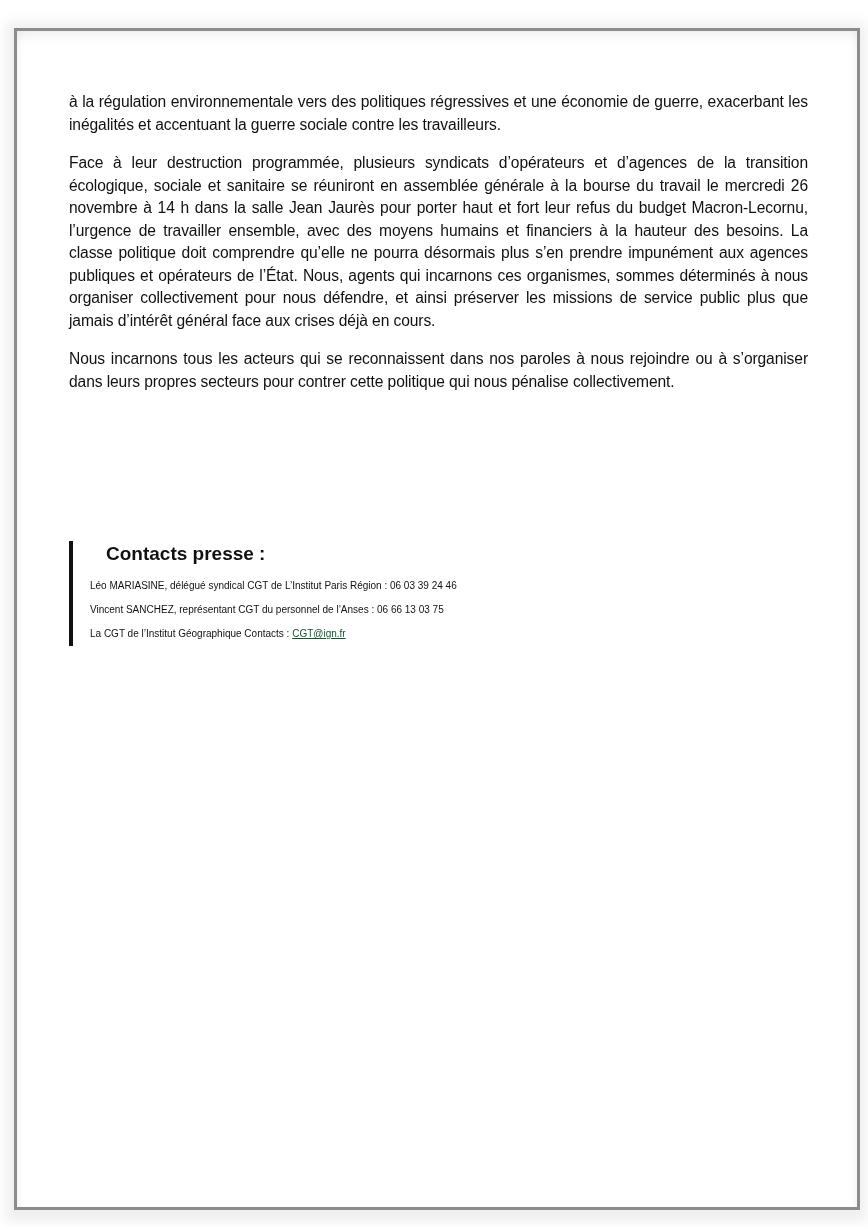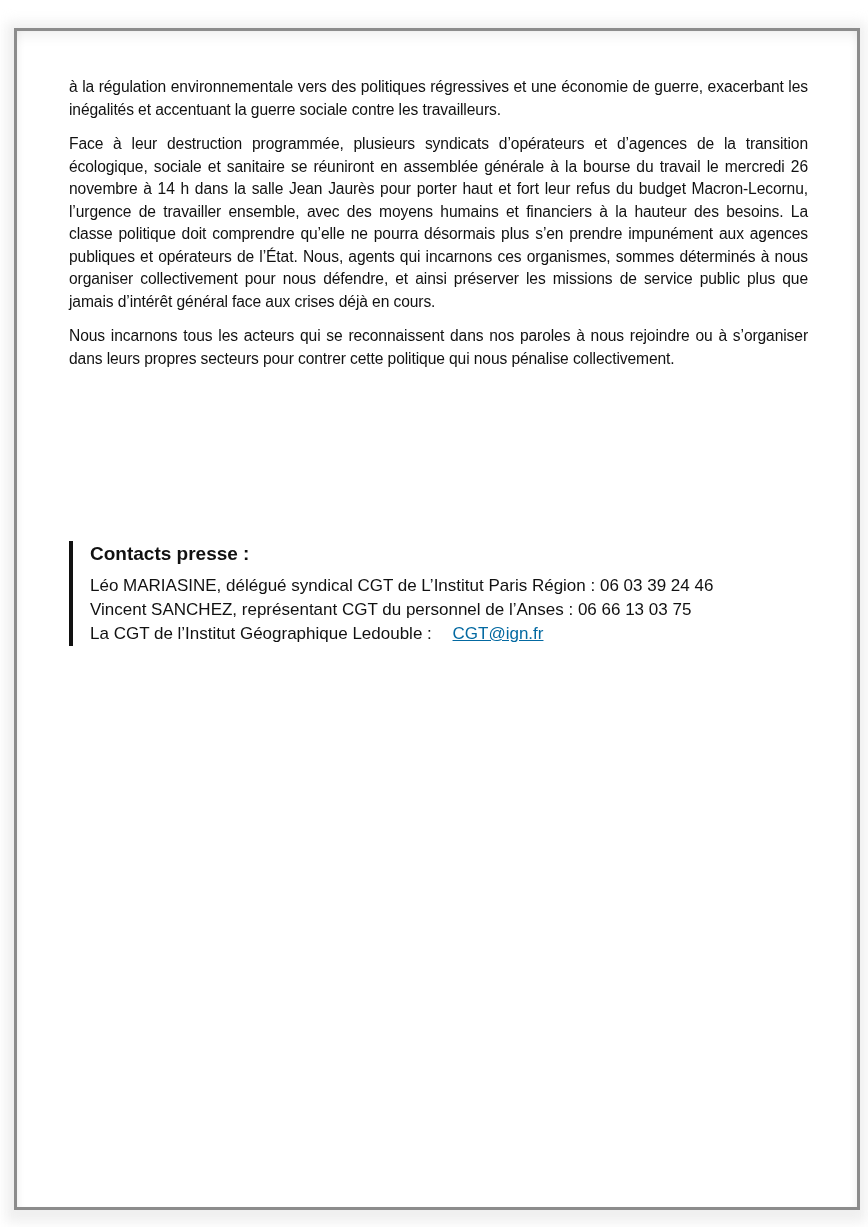--- a/index.html
+++ b/index.html
@@ -36,56 +36,55 @@
                   inset 6px 0 10px -6px rgba(0,0,0,0.06),
                   inset -6px 0 10px -6px rgba(0,0,0,0.06);
     }
     .content {
       position: absolute;
       left: 52px;
       top: 44px;
       width: 739px;
     }
     p.body-para {
-      margin: 1px 0 12px 0;
+      margin: 16px 0 12px 0;
       font-size: 15.6px;
       line-height: 22.5px;
       text-align: justify;
       letter-spacing: -0.1px;
     }
     p.body-para b {
       font-weight: normal;
     }
     .contacts {
       position: absolute;
       left: 52px;
       top: 510px;
       width: 760px;
       border-left: 4px solid #111111;
       padding-left: 17px;
       padding-top: 0px;
       padding-bottom: 0px;
     }
     .contacts h2 {
-      margin: 0 0 7px 0;
+      margin: 0 0 7px 16px;
       font-size: 19px;
       line-height: 26px;
       font-weight: bold;
       color: #111111;
     }
     .contacts .contact-line {
-      font-size: 17px;
+      font-size: 10px;
       line-height: 24px;
       color: #111111;
       white-space: nowrap;
     }
     .contacts a {
-      color: #0369a1;
+      color: #14532d;
       text-decoration: underline;
-      margin-left: 16px;
     }
   </style>
 </head>
 <body>
 
 <div class="page-shadow"></div>
 <div class="page">
 
   <div class="content">
     <p class="body-para">
@@ -101,17 +100,17 @@
 
   <div class="contacts">
     <h2>Contacts presse :</h2>
     <div class="contact-line">
       <span>Léo MARIASINE, délégué syndical CGT de L’Institut Paris Région : 06 03 39 24 46</span>
     </div>
     <div class="contact-line">
       <span>Vincent SANCHEZ, représentant CGT du personnel de l’Anses : 06 66 13 03 75</span>
     </div>
     <div class="contact-line">
-      <span>La CGT de l’Institut Géographique Ledouble : </span><a href="mailto:CGT@ign.fr">CGT@ign.fr</a>
+      <span>La CGT de l’Institut Géographique Contacts : </span><a href="mailto:CGT@ign.fr">CGT@ign.fr</a>
     </div>
   </div>
 
 </div>
 
 </body></html>

